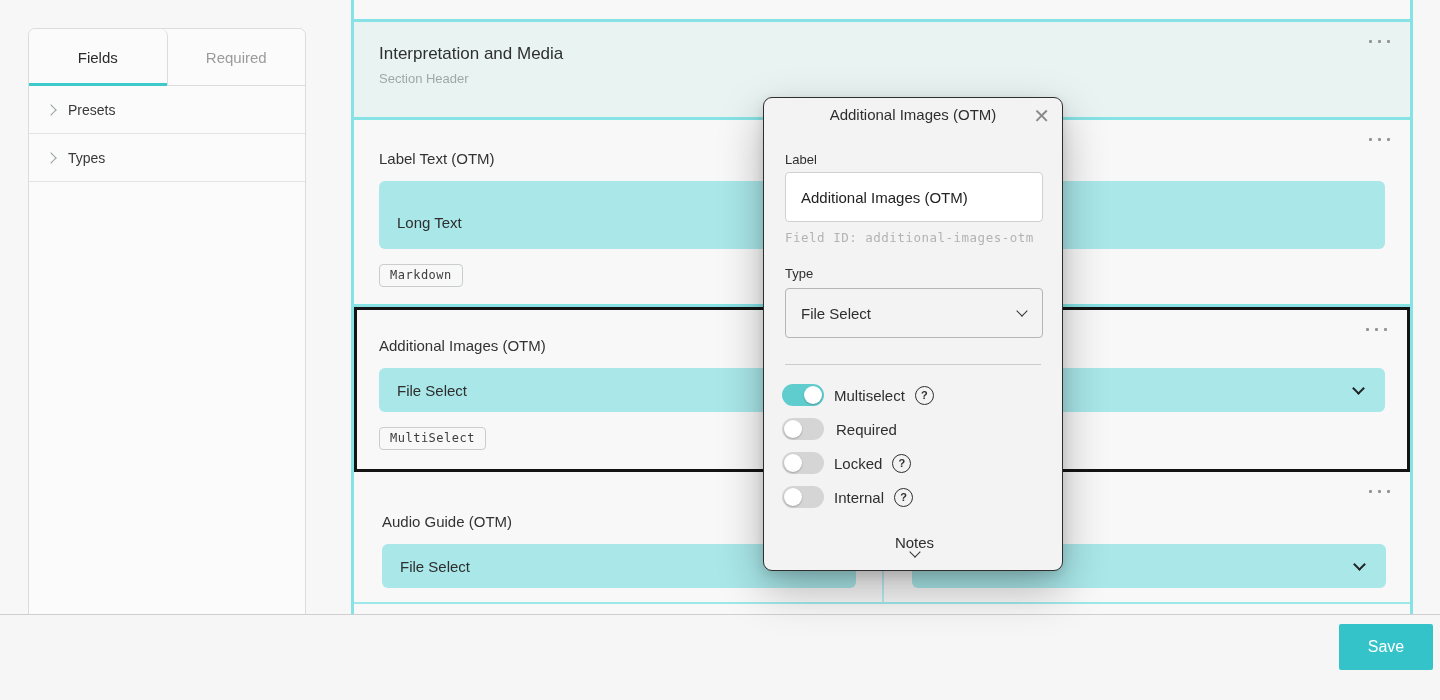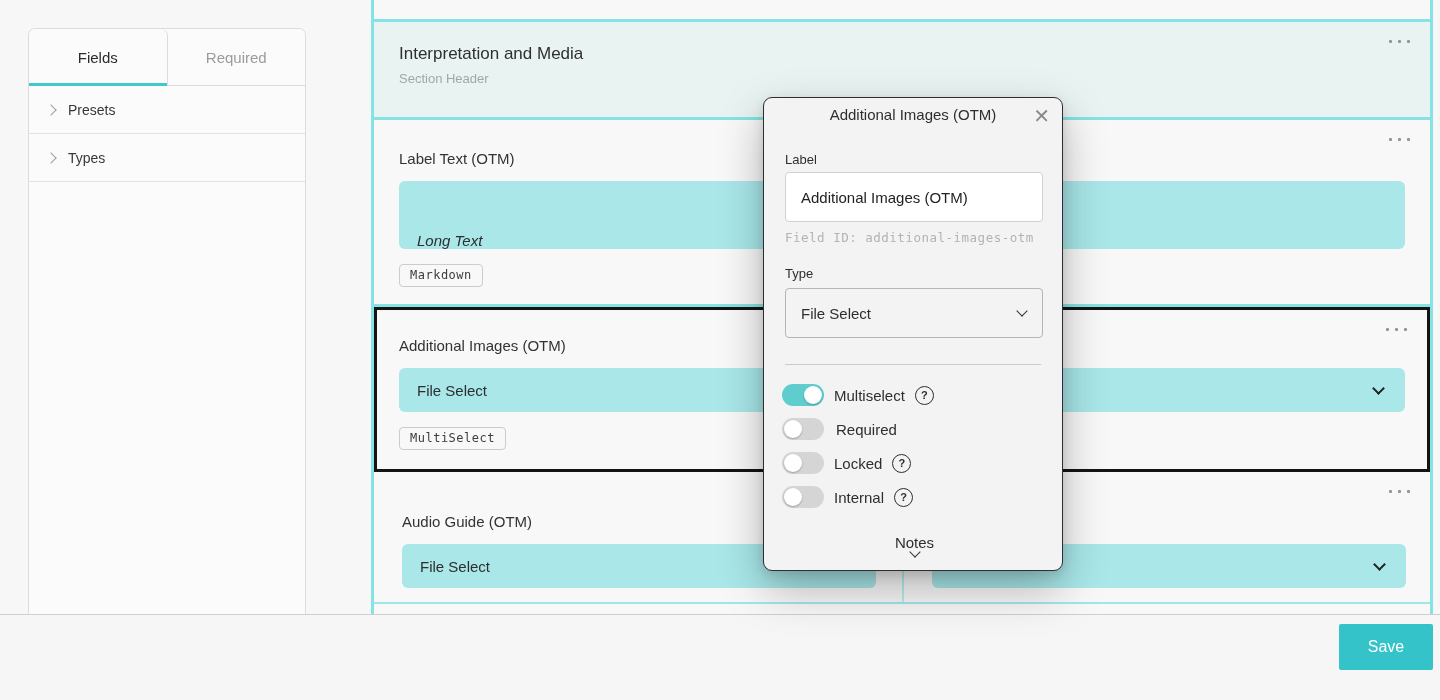--- a/index.html
+++ b/index.html
@@ -36,40 +36,39 @@
   .chev-right {
     width:8px; height:8px; border-top:1.5px solid #9aa0a0; border-right:1.5px solid #9aa0a0;
     transform:rotate(45deg); display:inline-block; flex:0 0 auto;
   }
 
   
   .canvas {
     position:absolute; left:351px; top:0; width:1062px; height:634px;
     border-left:3px solid #86e2e4; border-right:3px solid #86e2e4;
     background:#f8f8f8;
-    margin-left:20px;
   }
   .row { position:relative; background:#f8f8f8; }
   .row-top-partial { height:22px; border-bottom:3px solid #86e2e4; }
   .section-header-row { height:98px; background:#e9f4f2; border-bottom:3px solid #86e2e4; padding:22px 0 0 25px; }
   .sec-title { font-size:17px; font-weight:500; color:#2f2f2f; }
   .sec-sub { font-size:13px; color:#9fa8a7; margin-top:7px; }
 
   .field-row { border-bottom:3px solid #86e2e4; padding:30px 0 0 25px; }
   .field-row.h1 { height:187px; }
   .field-row.selected {
     height:165px; border:3px solid #141414; padding:27px 0 0 22px;
   }
   .f-title { font-size:15px; color:#333; }
   .f-select {
     margin-top:14px; width:1006px; border-radius:6px;
     background:#a9e7e9; display:flex; align-items:center;
     padding:0 22px 0 18px; font-size:15px; color:#2e2e2e; cursor:pointer;
   }
-  .f-select.tall { height:68px; align-items:flex-end; padding-top:15px;font-style:italic; }
+  .f-select.tall { height:68px; align-items:center; padding-top:15px; }
   .f-select.short { height:44px; }
   .chev-down {
     width:9px; height:9px; border-right:2px solid #222; border-bottom:2px solid #222;
     transform:rotate(45deg); margin-left:auto; margin-top:-4px; flex:0 0 auto;
   }
   .f-tag {
     display:inline-block; margin-top:15px; padding:3px 10px 4px;
     border:1px solid #c9cdcd; border-radius:4px; background:transparent;
     font-size:12px; color:#3d3d3d; letter-spacing:0.5px;
   }

